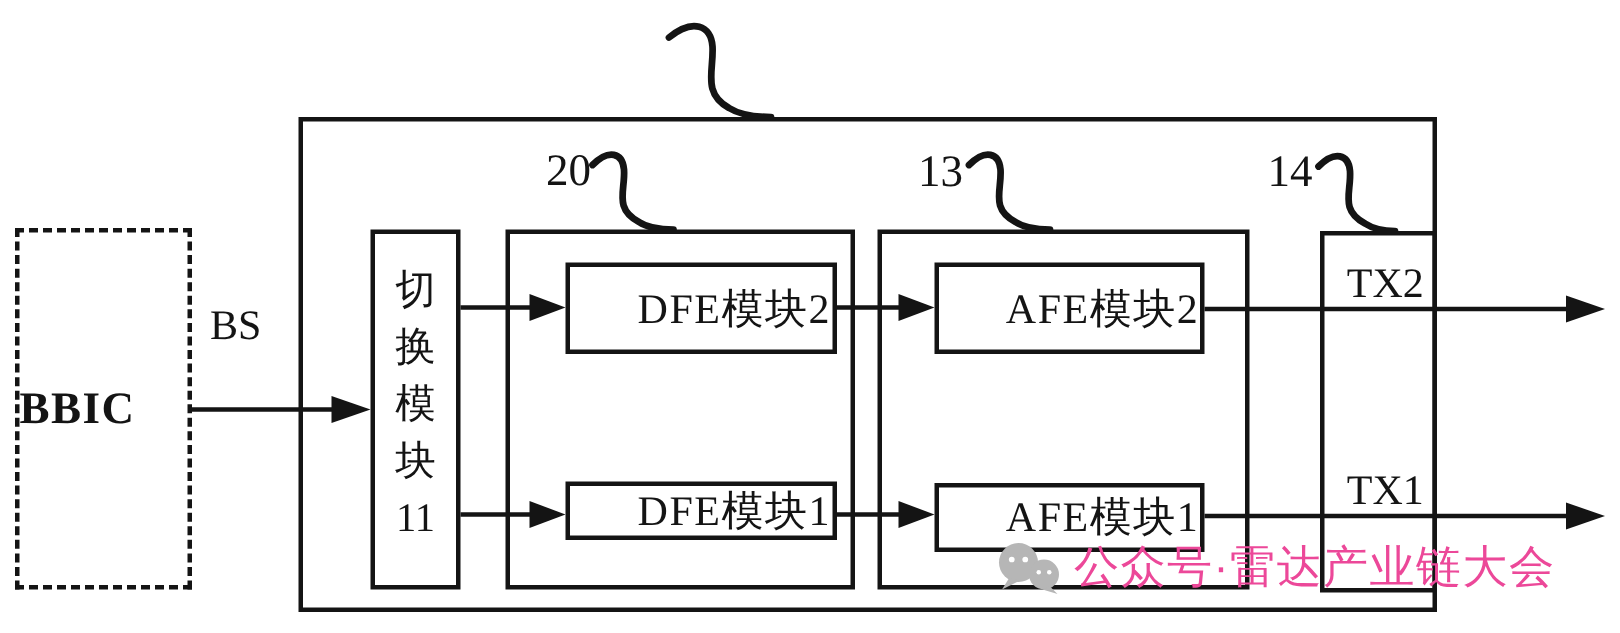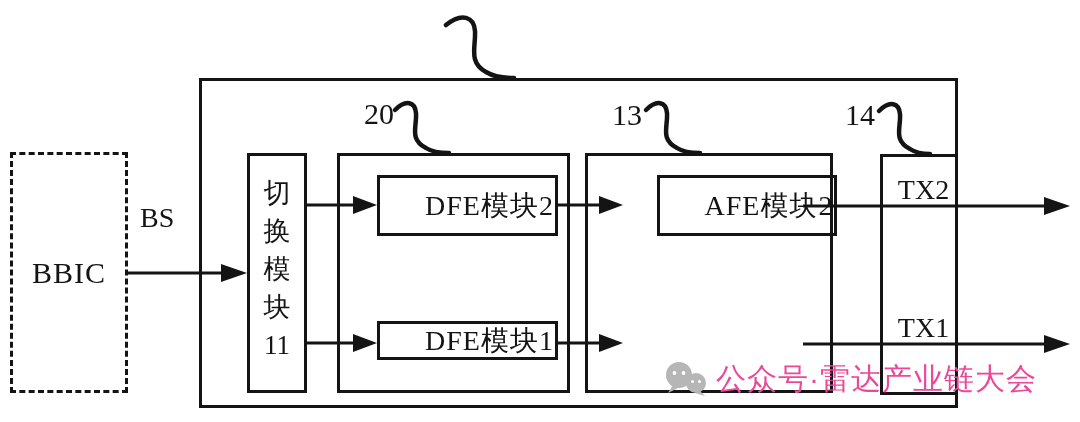--- a/index.html
+++ b/index.html
@@ -11,32 +11,32 @@
   .lines-layer{position:absolute;left:0;top:0;width:1080px;height:422px;}
   .box{position:absolute;border:3px solid #141414;background:transparent;}
   .box-dashed{border:3px dashed #141414;}
   .lbl{position:absolute;white-space:nowrap;line-height:1;}
   .lbl-rfic{left:363px;top:8px;font-size:30px;}
   .lbl-bs{left:140px;top:204px;font-size:28px;}
   .lbl-ref{font-size:30px;}
   .lbl-12{left:364px;top:99px;}
   .lbl-13{left:612px;top:100px;}
   .lbl-14{left:845px;top:100px;}
-  .bbic{left:10px;top:152px;width:118px;height:241px;display:flex;align-items:center;justify-content:center;}
+  .bbic{left:10px;top:152px;width:118px;height:241px;display:flex;align-items:center;font-weight:bold;}
   .bbic-label{font-size:30px;letter-spacing:1px;}
   .rfic{left:199px;top:78px;width:759px;height:330px;}
   .switch-box{left:247px;top:153px;width:60px;height:240px;display:flex;flex-direction:column;align-items:center;padding-top:24px;row-gap:11px;}
   .switch-box span{font-size:27px;line-height:27px;display:block;}
   .group12{left:337px;top:153px;width:233px;height:240px;}
   .group13{left:585px;top:153px;width:248px;height:240px;}
   .group14{left:880px;top:154px;width:78px;height:241px;}
   .module{position:absolute;display:flex;align-items:center;justify-content:center;font-size:28px;letter-spacing:1px;padding-left:44px;}
   .dfe2{left:377px;top:175px;width:181px;height:61px;}
   .dfe1{left:377px;top:321px;width:181px;height:39px;}
-  .afe2{left:623px;top:175px;width:180px;height:61px;margin-left:34px;}
+  .afe2{left:623px;top:175px;width:180px;height:61px;}
   .afe1{left:623px;top:322px;width:180px;height:46px;}
   .lbl-tx{left:880px;width:87px;text-align:center;font-size:28px;}
   .lbl-tx2{top:176px;}
   .lbl-tx1{top:314px;}
   .watermark{position:absolute;left:664px;top:362px;display:flex;align-items:center;gap:8px;}
   .watermark-text{font-size:30px;line-height:34px;color:#ec4899;letter-spacing:1px;white-space:nowrap;
     font-family:"Liberation Sans","DejaVu Sans",sans-serif;}
   .wechat-icon{width:44px;height:34px;display:block;}
 </style>
 </head>
@@ -111,20 +111,23 @@
 
   <div class="box module dfe2">
     <span>DFE模块2</span>
   </div>
   <div class="box module dfe1">
     <span>DFE模块1</span>
   </div>
   <div class="box module afe2">
     <span>AFE模块2</span>
   </div>
+  <div class="box module afe1">
+    <span>AFE模块1</span>
+  </div>
 
   <div class="lbl lbl-bs">BS</div>
   <div class="lbl lbl-ref lbl-12">20</div>
   <div class="lbl lbl-ref lbl-13">13</div>
   <div class="lbl lbl-ref lbl-14">14</div>
   <div class="lbl lbl-tx lbl-tx2">TX2</div>
   <div class="lbl lbl-tx lbl-tx1">TX1</div>
 
   <div class="watermark">
     <svg class="wechat-icon" viewBox="0 0 44 34" xmlns="http://www.w3.org/2000/svg">

